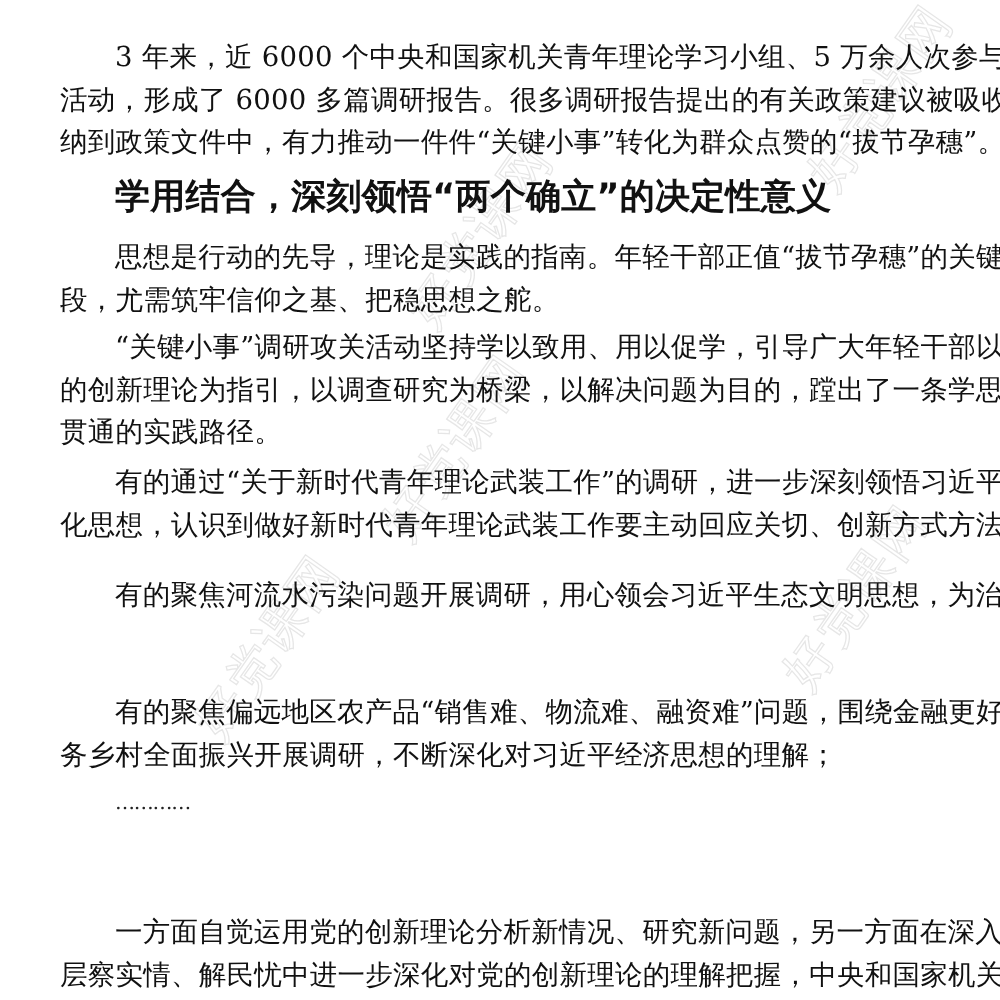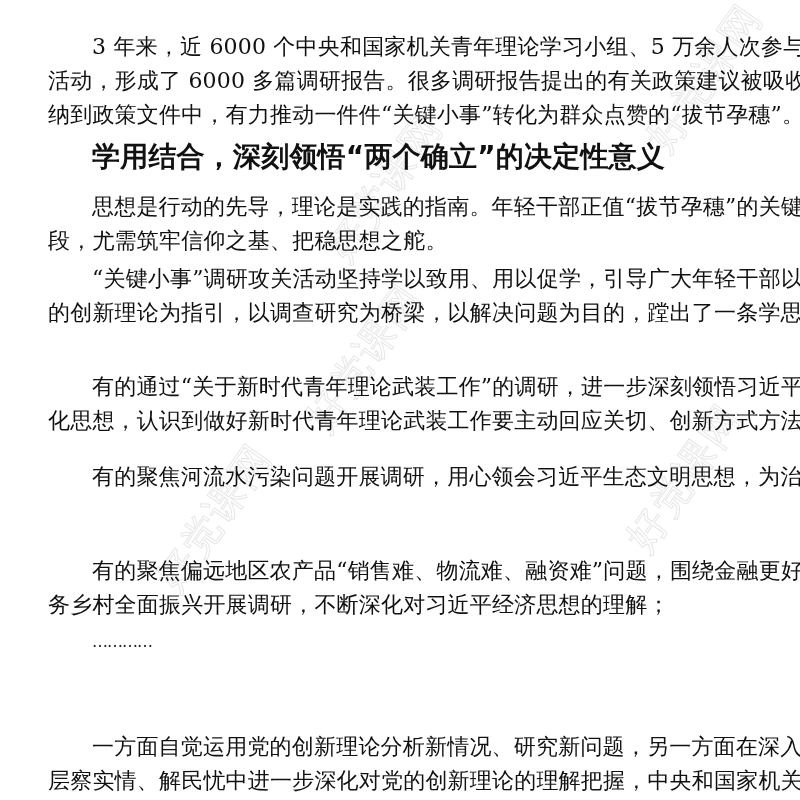--- a/index.html
+++ b/index.html
@@ -92,20 +92,21 @@
   </div>
 
   <div class="para" style="top:190px;">
     <span class="line first">思想是行动的先导，理论是实践的指南。年轻干部正值“拔节孕穗”的关键阶</span>
     <span class="line">段，尤需筑牢信仰之基、把稳思想之舵。</span>
   </div>
 
   <div class="para" style="top:262px;">
     <span class="line first">“关键小事”调研攻关活动坚持学以致用、用以促学，引导广大年轻干部以党</span>
     <span class="line">的创新理论为指引，以调查研究为桥梁，以解决问题为目的，蹚出了一条学思用</span>
+    <span class="line">贯通的实践路径。</span>
   </div>
 
   <div class="para" style="top:370px;">
     <span class="line first">有的通过“关于新时代青年理论武装工作”的调研，进一步深刻领悟习近平文</span>
     <span class="line">化思想，认识到做好新时代青年理论武装工作要主动回应关切、创新方式方法；</span>
   </div>
 
   <div class="para" style="top:460px;">
     <span class="line first">有的聚焦河流水污染问题开展调研，用心领会习近平生态文明思想，为治理</span>
   </div>

